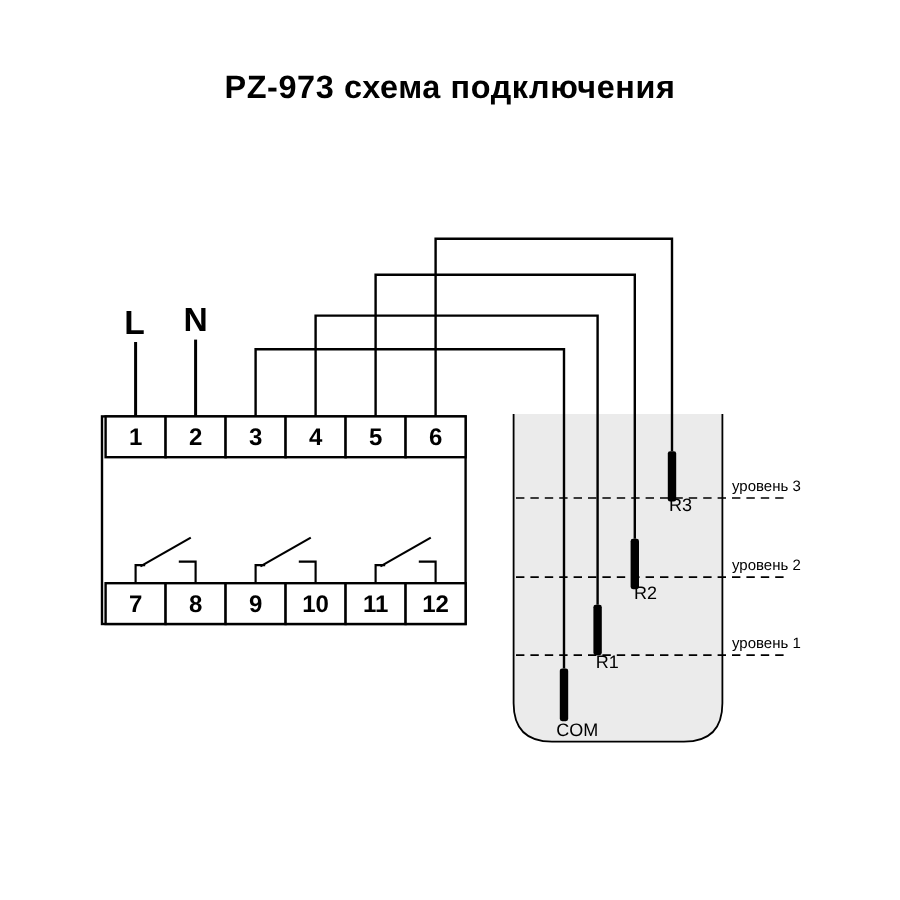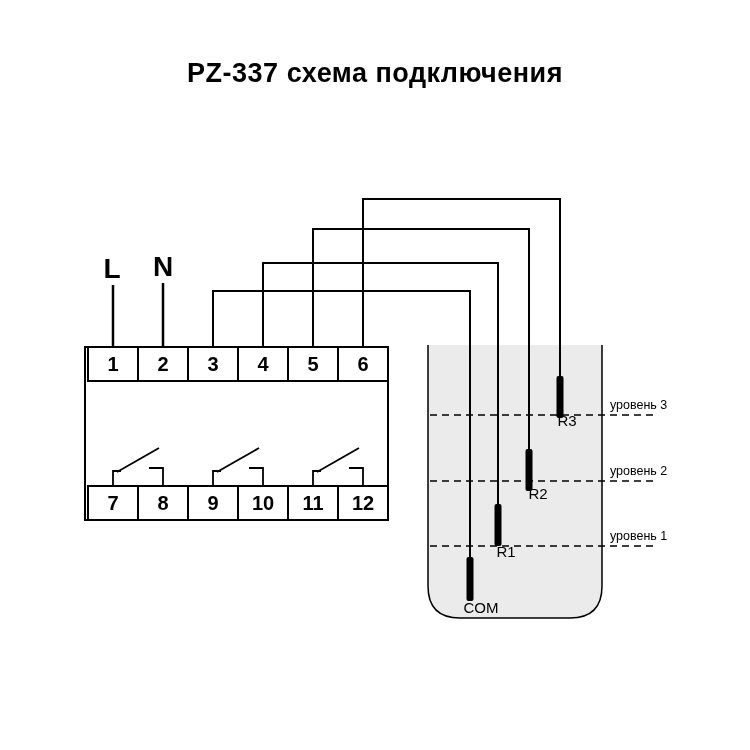--- a/index.html
+++ b/index.html
@@ -46,21 +46,21 @@
   .dash   { fill: none; stroke: #000; stroke-width: 1.4; stroke-dasharray: 7 5; }
   .contact{ fill: none; stroke: #000; stroke-width: 1.8; }
   .tank   { stroke: #000; stroke-width: 1.5; }
   .electrode { fill: #000; }
 </style>
 </head>
 <body>
 
 <div class="page">
 
-  <div class="title">PZ-337 схема подключения</div>
+  <div class="title">PZ-973 схема подключения</div>
 
   <svg class="diagram" width="750" height="750" viewBox="0 0 750 750">
 
     <g>
       <path class="tank" d="M 428 345 L 428 586 Q 428 618 460 618 L 570 618 Q 602 618 602 586 L 602 345" fill="#ebebeb"></path>
     </g>
 
     <g>
       <path class="dash" d="M 430 415 H 656"></path>
       <path class="dash" d="M 430 481 H 656"></path>

